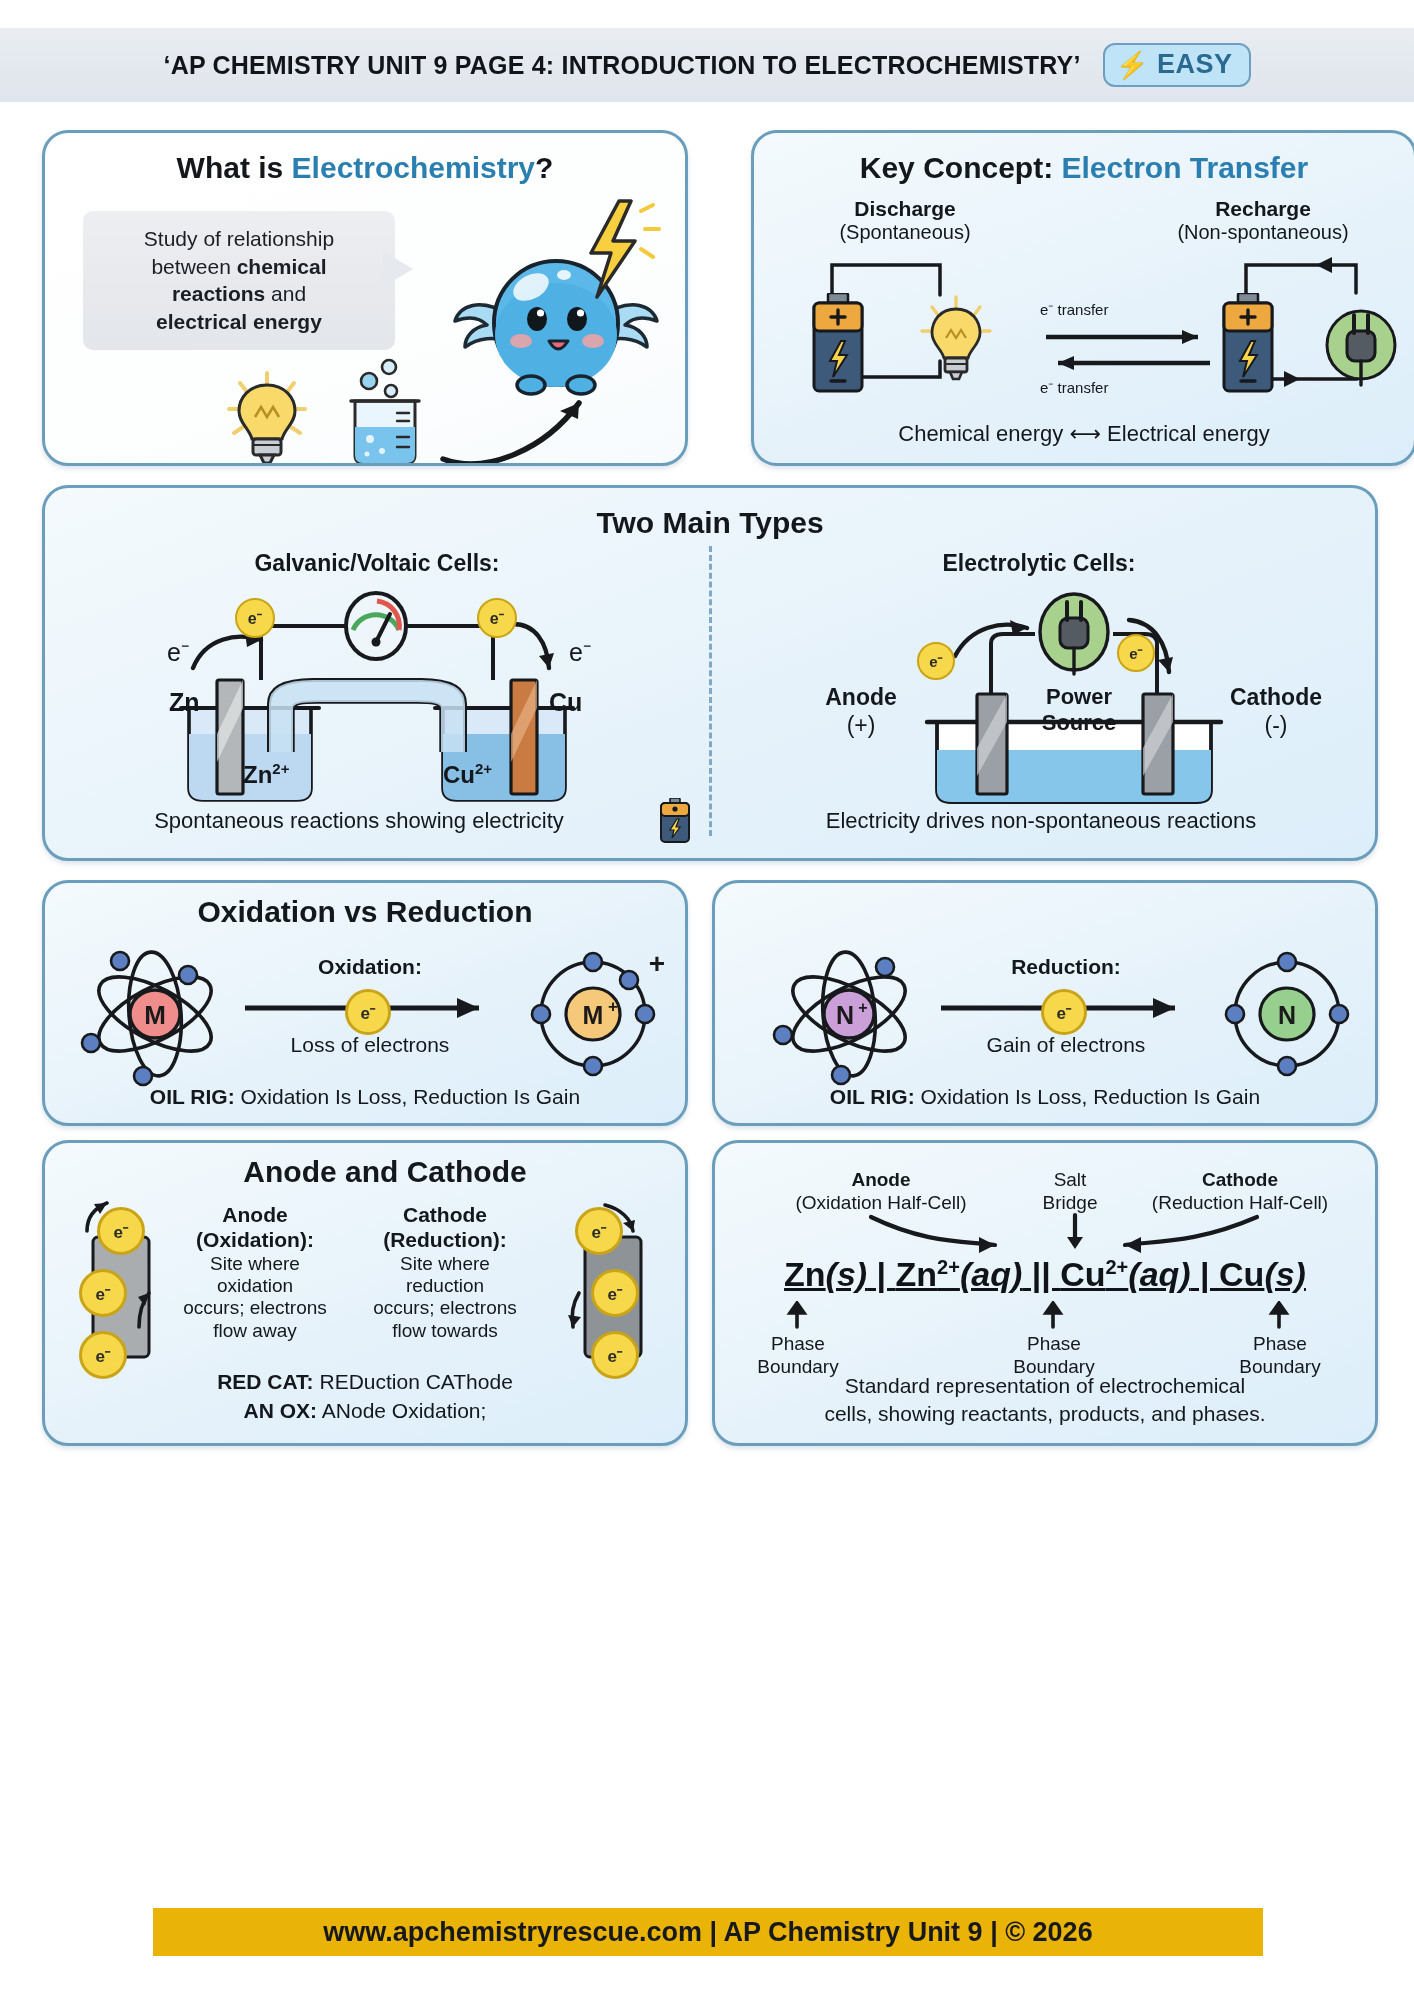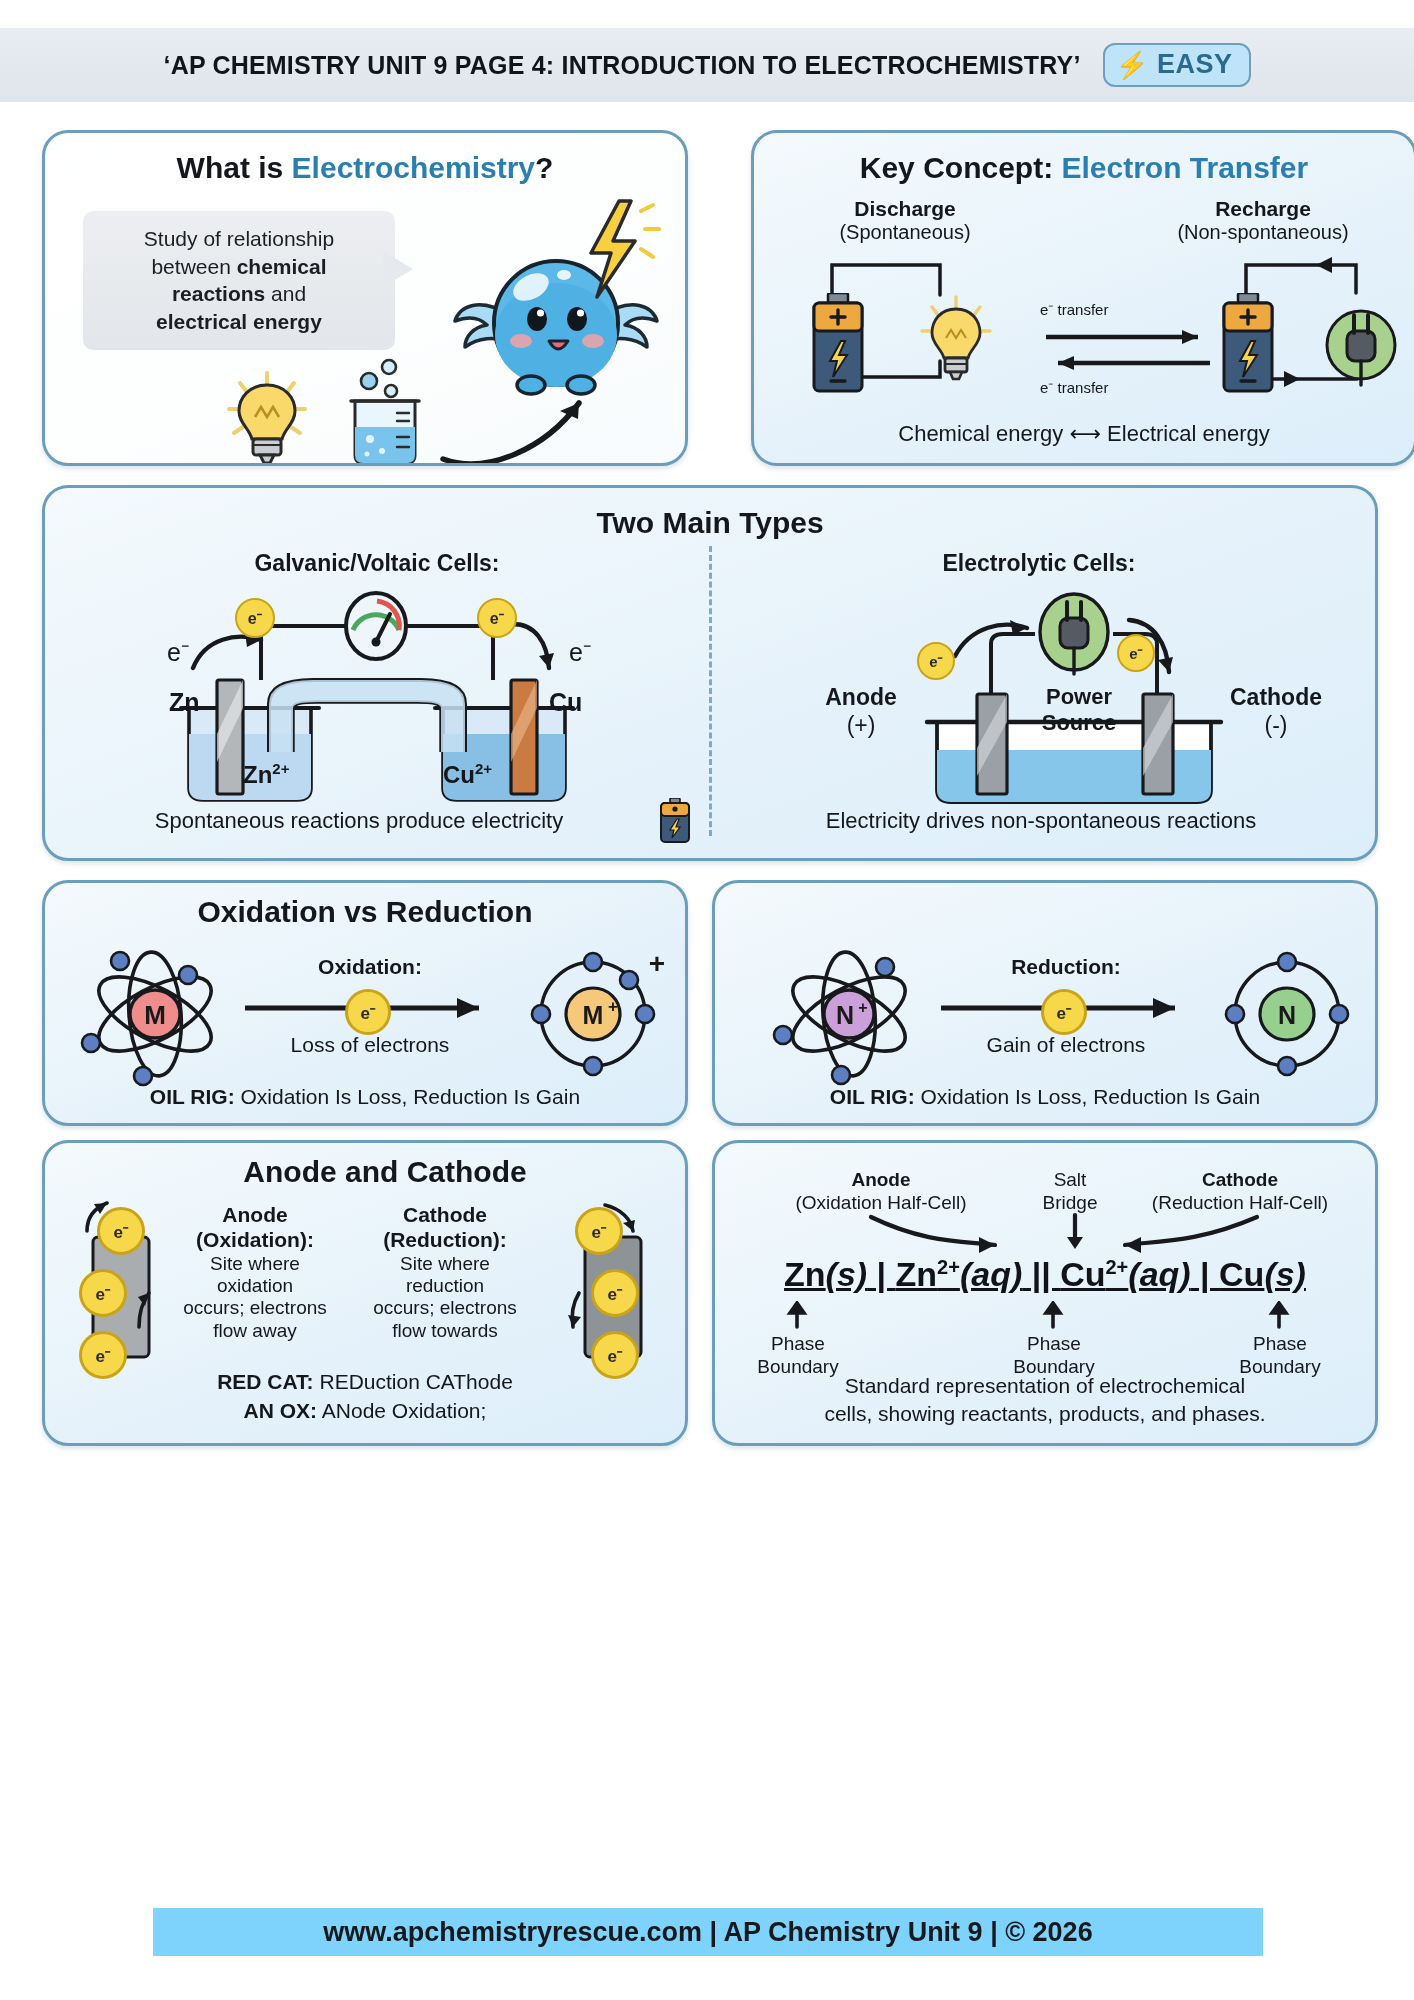--- a/index.html
+++ b/index.html
@@ -115,21 +115,21 @@
   .nlabel{font-size:19px;color:#14181c;text-align:center;line-height:1.2;}
   .nlabel b{font-weight:bold;}
   .ncap{
     position:absolute;left:0;bottom:16px;width:100%;text-align:center;
     font-size:21px;color:#14181c;line-height:1.3;
   }
 
   
   .footer{
     position:absolute;left:153px;top:1908px;width:1110px;height:48px;
-    background:#7dd3fc;display:flex;align-items:center;justify-content:center;
+    background:#eab308;display:flex;align-items:center;justify-content:center;
   }
   .footer-text{font-size:27px;font-weight:bold;color:#17191c;white-space:nowrap;}
 
   svg{display:block;}
   .abs{position:absolute;}
 </style>
 </head>
 <body>
 
 <div class="header">
@@ -365,21 +365,21 @@
   <div class="abs" style="left:124px;top:200px;font-size:25px;font-weight:bold;color:#14181c;">Zn</div>
   <div class="abs" style="left:504px;top:200px;font-size:25px;font-weight:bold;color:#14181c;">Cu</div>
 
   <div class="abs" style="left:198px;top:272px;font-size:24px;font-weight:bold;color:#14181c;">
     <span>Zn</span><sup style="font-size:15px;">2+</sup>
   </div>
   <div class="abs" style="left:398px;top:272px;font-size:24px;font-weight:bold;color:#14181c;">
     <span>Cu</span><sup style="font-size:15px;">2+</sup>
   </div>
 
-  <div class="tmt-cap abs" style="left:14px;top:320px;width:600px;">Spontaneous reactions produce electricity</div>
+  <div class="tmt-cap abs" style="left:14px;top:320px;width:600px;">Spontaneous reactions showing electricity</div>
   <svg class="abs" style="left:614px;top:310px;" width="32" height="46" viewBox="0 0 32 46">
     <rect x="11" y="0" width="10" height="5" rx="1.5" fill="#7e8a96" stroke="#17191c" stroke-width="1.6"></rect>
     <rect x="2" y="5" width="28" height="39" rx="4" fill="#3d5a7a" stroke="#17191c" stroke-width="2"></rect>
     <rect x="2" y="5" width="28" height="13" rx="4" fill="#eda83f" stroke="#17191c" stroke-width="2"></rect>
     <circle cx="16" cy="11" r="2.6" fill="#17191c"></circle>
     <path d="M18 21 L11 32 L15 32 L13 40 L21 29 L17 29 L20 21 Z" fill="#f8d44d" stroke="#17191c" stroke-width="1.2"></path>
   </svg>
 
   <svg class="abs" style="left:850px;top:96px;" width="360" height="230" viewBox="0 0 360 230">
 

